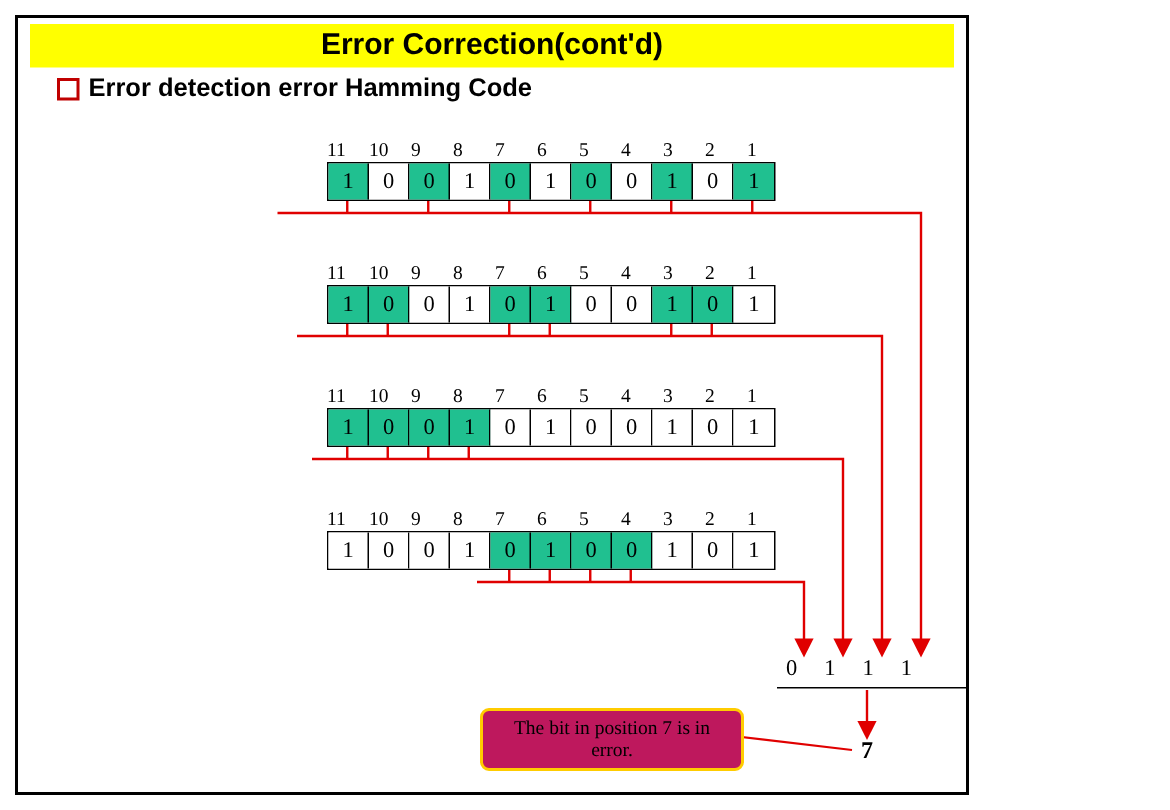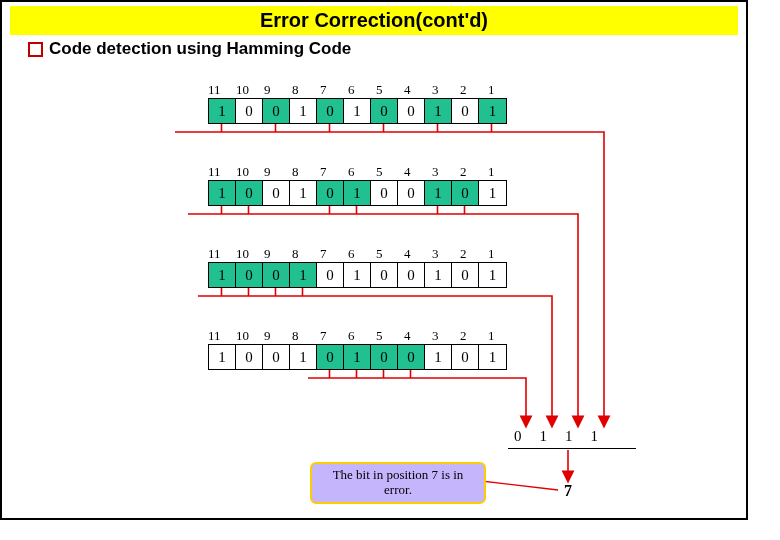--- a/index.html
+++ b/index.html
@@ -6,22 +6,23 @@
     margin: 0;
     padding: 0;
     width: 780px;
     height: 540px;
     font-family: "Times New Roman", serif;
     background: #fff;
     color: #000;
     overflow: hidden;
   }
   .slide {
-    width: 748px;
+    width: 636px;
     height: 520px;
+    margin: 10px;
     border: 2px solid #000;
     position: relative;
     box-sizing: border-box;
   }
   .title-bar {
     background: #ffff00;
     font-family: Arial, sans-serif;
     font-weight: bold;
     font-size: 20px;
     text-align: center;
@@ -110,34 +111,34 @@
     font-weight: bold;
   }
 
   .note-box {
     position: absolute;
     left: 272px;
     top: 390px;
     width: 160px;
     border: 2px solid #ffcc00;
     border-radius: 6px;
-    background: #c4b5fd;
+    background: #be185d;
     font-size: 13px;
     text-align: center;
     padding: 4px 6px;
     line-height: 1.15;
   }
 </style>
 </head>
 <body>
 
 <div class="slide">
   <div class="title-bar">Error Correction(cont'd)</div>
   <div class="bullet-row">
-    <span class="sq"></span><span>Code detection using Hamming Code</span>
+    <span class="sq"></span><span>Error detection error Hamming Code</span>
   </div>
 
   <div class="diagram">
 
     <svg width="700" height="440">
       <defs>
         <marker id="arr" markerWidth="10" markerHeight="10" refX="5" refY="5" orient="auto">
           <path d="M1,1 L9,5 L1,9 Z" fill="#e00000"></path>
         </marker>
       </defs>

